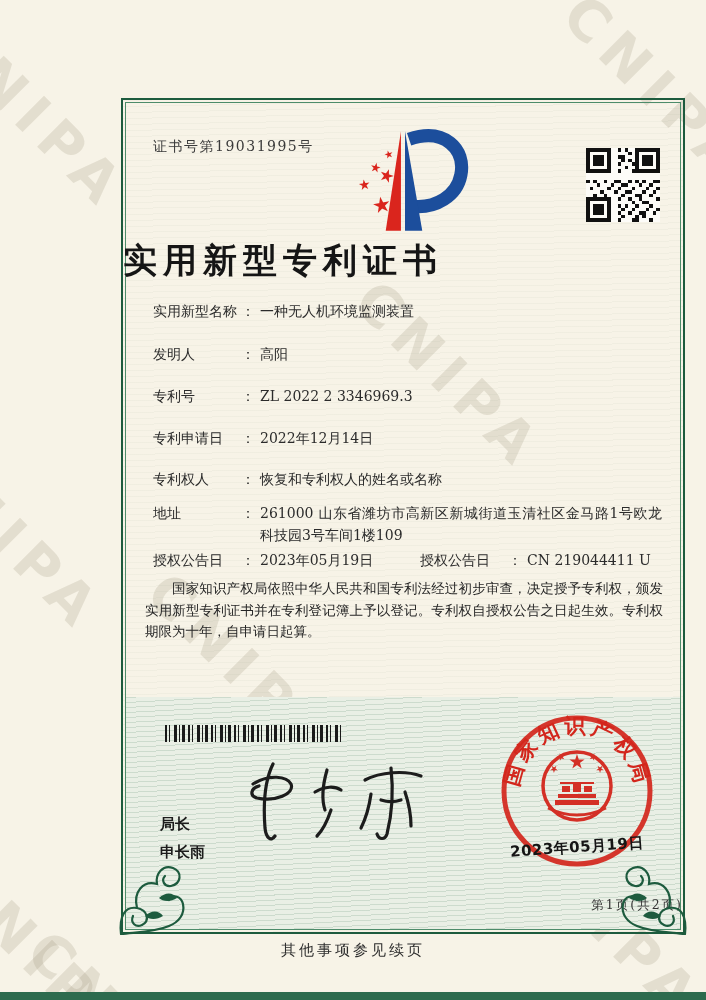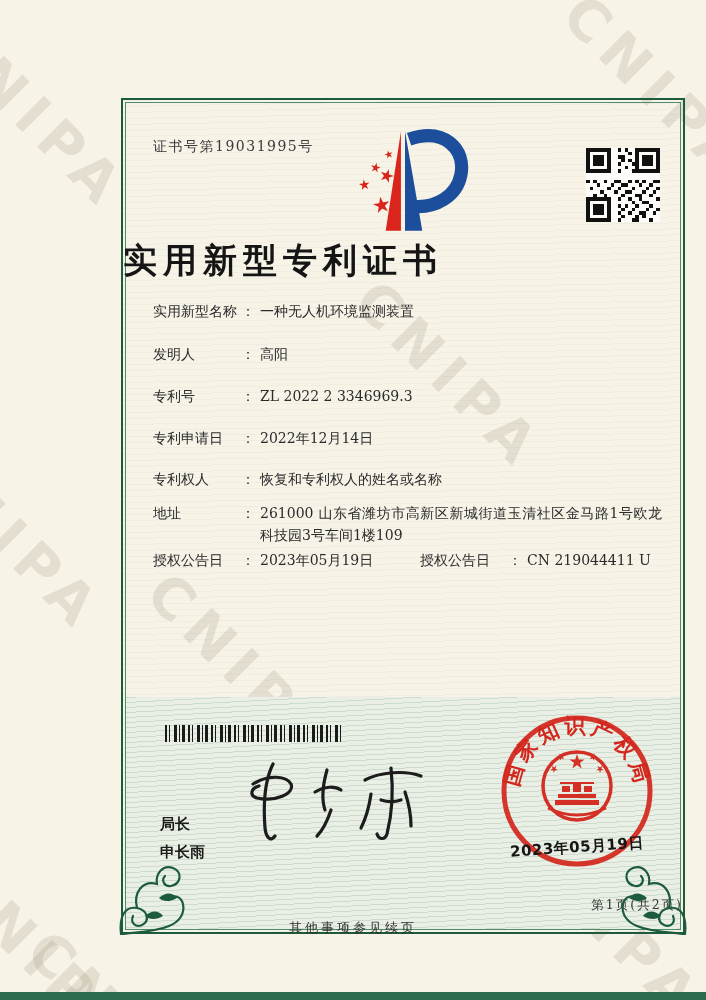--- a/index.html
+++ b/index.html
@@ -39,21 +39,21 @@
       #1a1a1a 17px 20px,transparent 20px 23px);}
   .signer{position:absolute;left:37px;top:710px;font-family:"DejaVu Sans",sans-serif;font-weight:700;
           font-size:15px;line-height:28px;color:#1c1c1c;z-index:2;}
   .sig{position:absolute;left:112px;top:650px;width:200px;height:100px;z-index:2;}
   .seal{position:absolute;left:375px;top:612px;width:158px;height:158px;z-index:2;}
   .seal-date{position:absolute;left:375px;top:738px;width:158px;text-align:center;font-weight:700;
              font-size:15px;letter-spacing:.5px;transform:rotate(-4deg);color:#151515;z-index:3;
              font-family:"DejaVu Sans",sans-serif;}
   .pageinfo{position:absolute;left:0;right:0;top:797px;text-align:right;font-size:12.5px;
             letter-spacing:2px;z-index:2;color:#333;}
-  .cont{position:absolute;left:73px;width:560px;top:919px;text-align:center;font-size:13px;
+  .cont{position:absolute;left:73px;width:560px;top:941px;text-align:center;font-size:15px;
         letter-spacing:3px;z-index:1;color:#2e2e2e;}
   .strip{position:absolute;left:0;right:0;bottom:0;height:8px;background:#2d6b4e;z-index:2;}
 </style>
 </head>
 <body>
 
 <div class="page">
 
   <span class="wm" style="left:-28px;top:8px">CNIPA</span>
   <span class="wm" style="left:596px;top:-18px">CNIPA</span>
@@ -136,20 +136,21 @@
       <span class="lbl">地址</span><span class="sep">：</span><span class="val">261000 山东省潍坊市高新区新城街道玉清社区金马路1号欧龙科技园3号车间1楼109</span>
     </div>
     <div class="row" style="top:449px">
       <span class="lbl">授权公告日</span><span class="sep">：</span><span class="val">2023年05月19日</span>
       <span class="g2">
         <span class="lbl">授权公告日</span><span class="sep">：</span><span class="val">CN 219044411 U</span>
       </span>
     </div>
 
     <div class="paras">
+      <p>国家知识产权局依照中华人民共和国专利法经过初步审查，决定授予专利权，颁发实用新型专利证书并在专利登记簿上予以登记。专利权自授权公告之日起生效。专利权期限为十年，自申请日起算。</p>
     </div>
 
     <div class="barcode"></div>
 
     <div class="signer">
       <div>局长</div>
       <div>申长雨</div>
     </div>
 
     <svg class="sig" viewBox="0 0 200 100">

